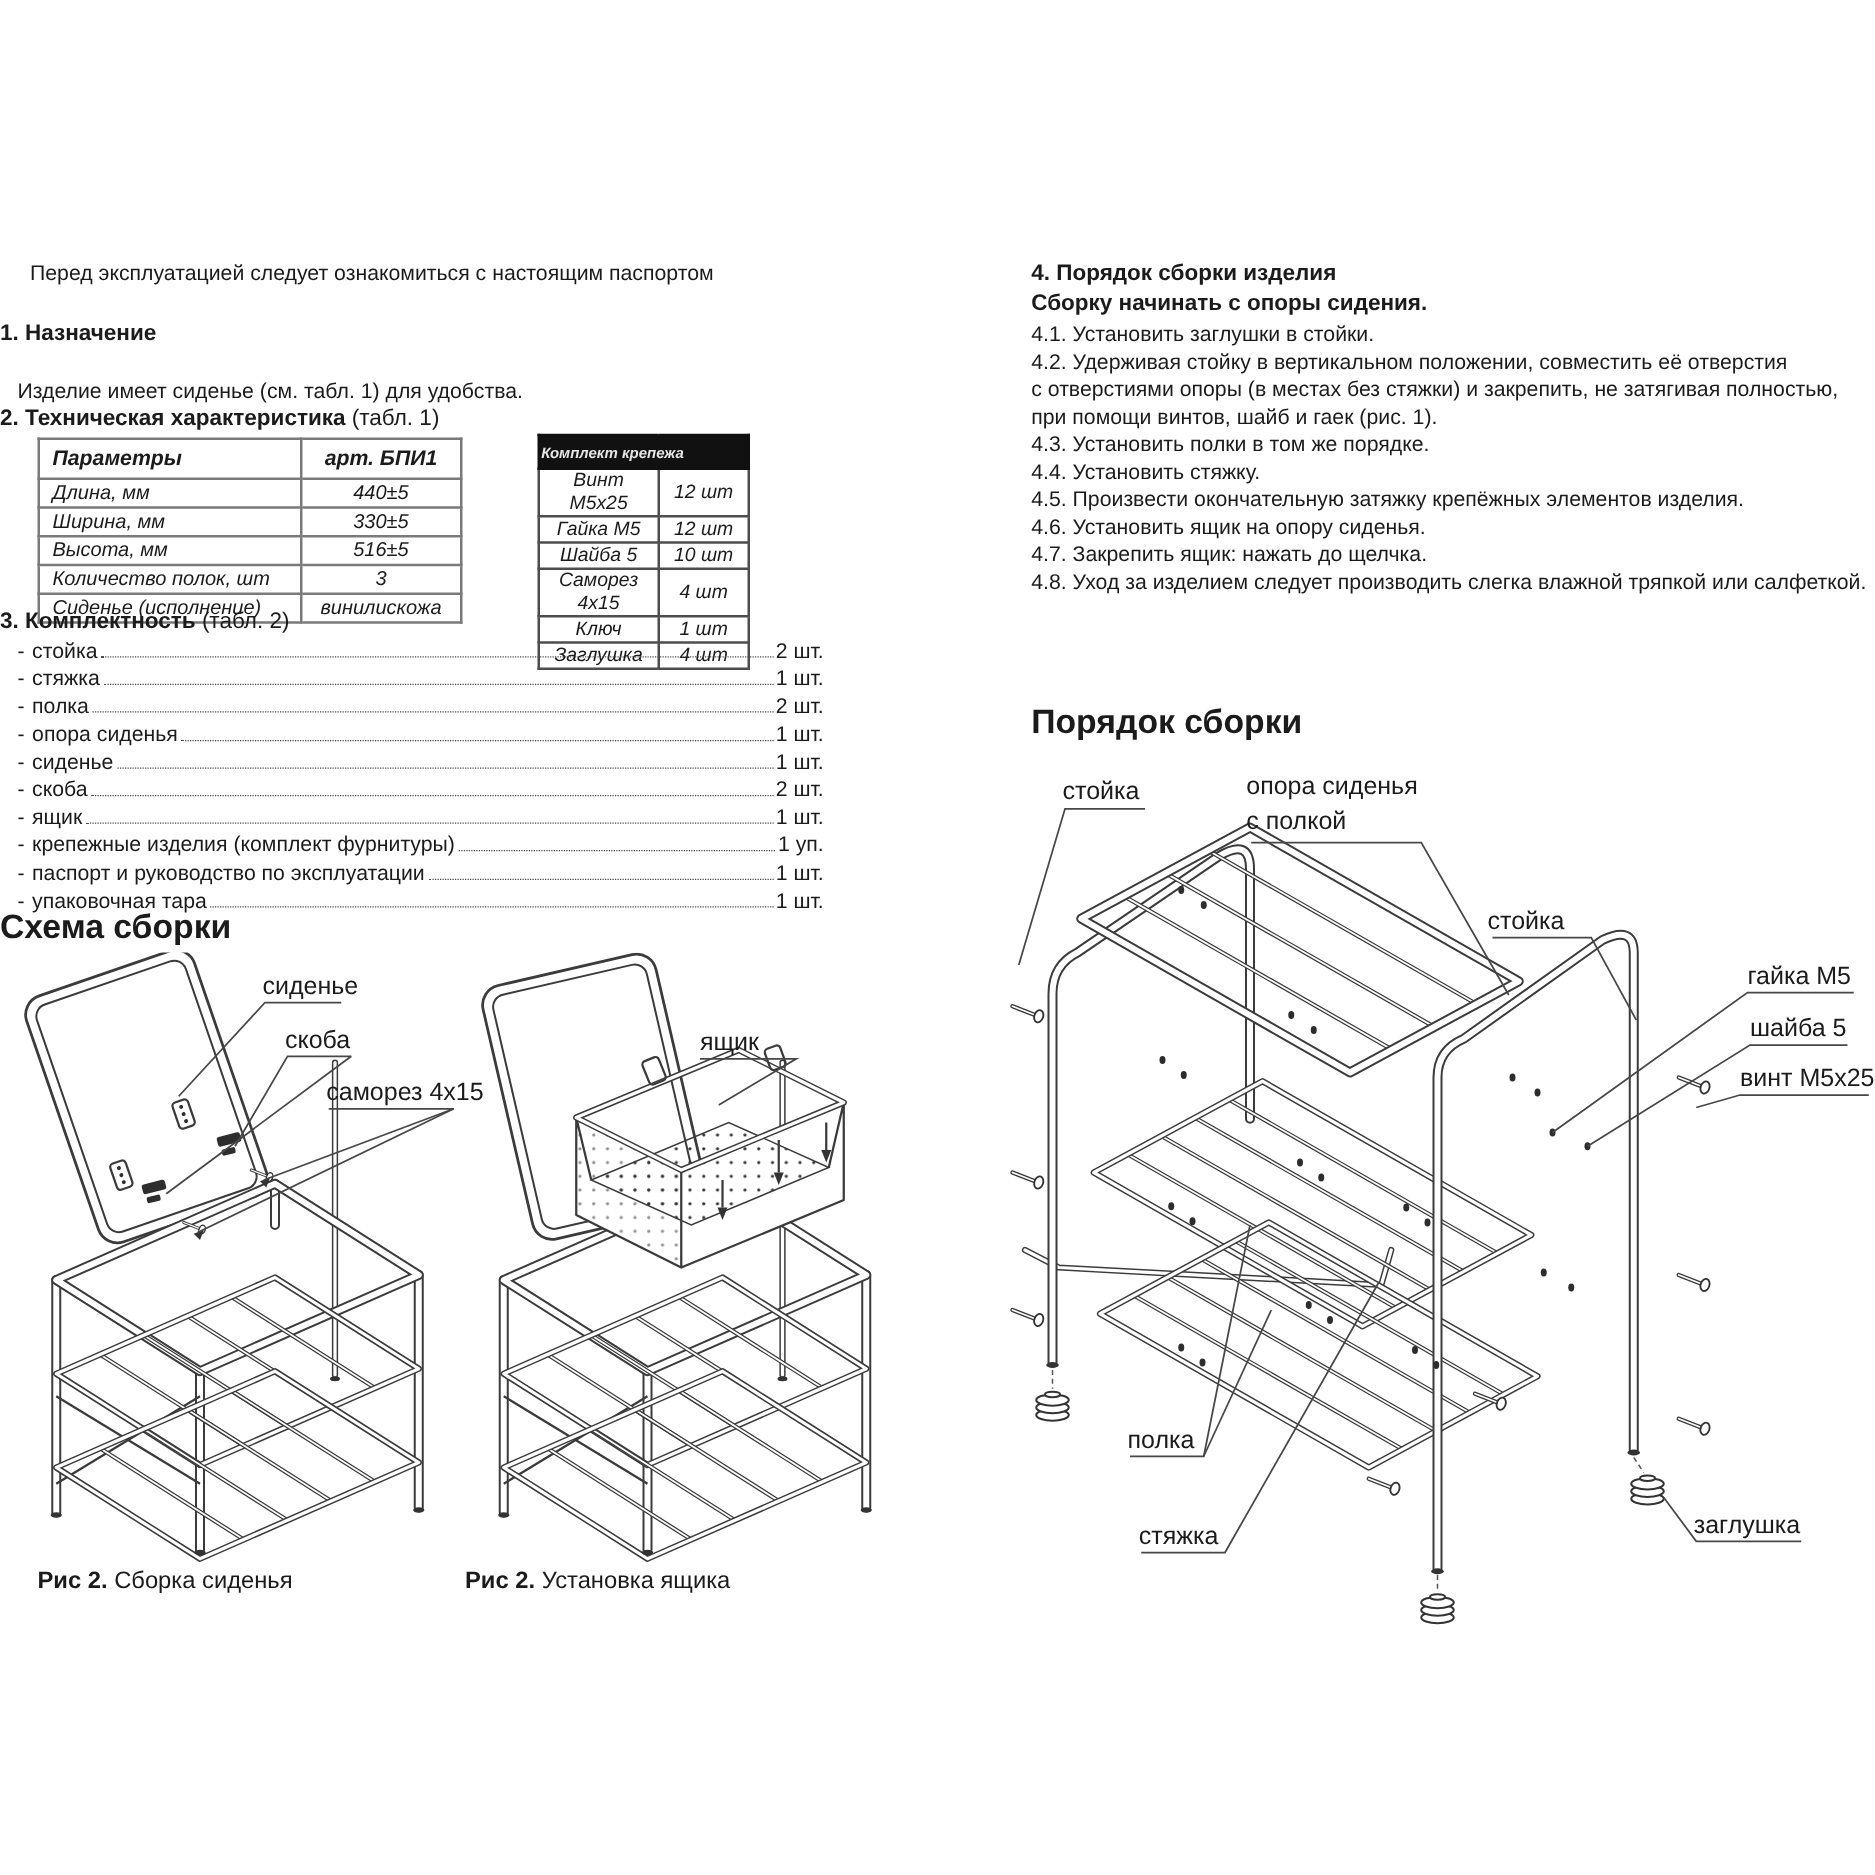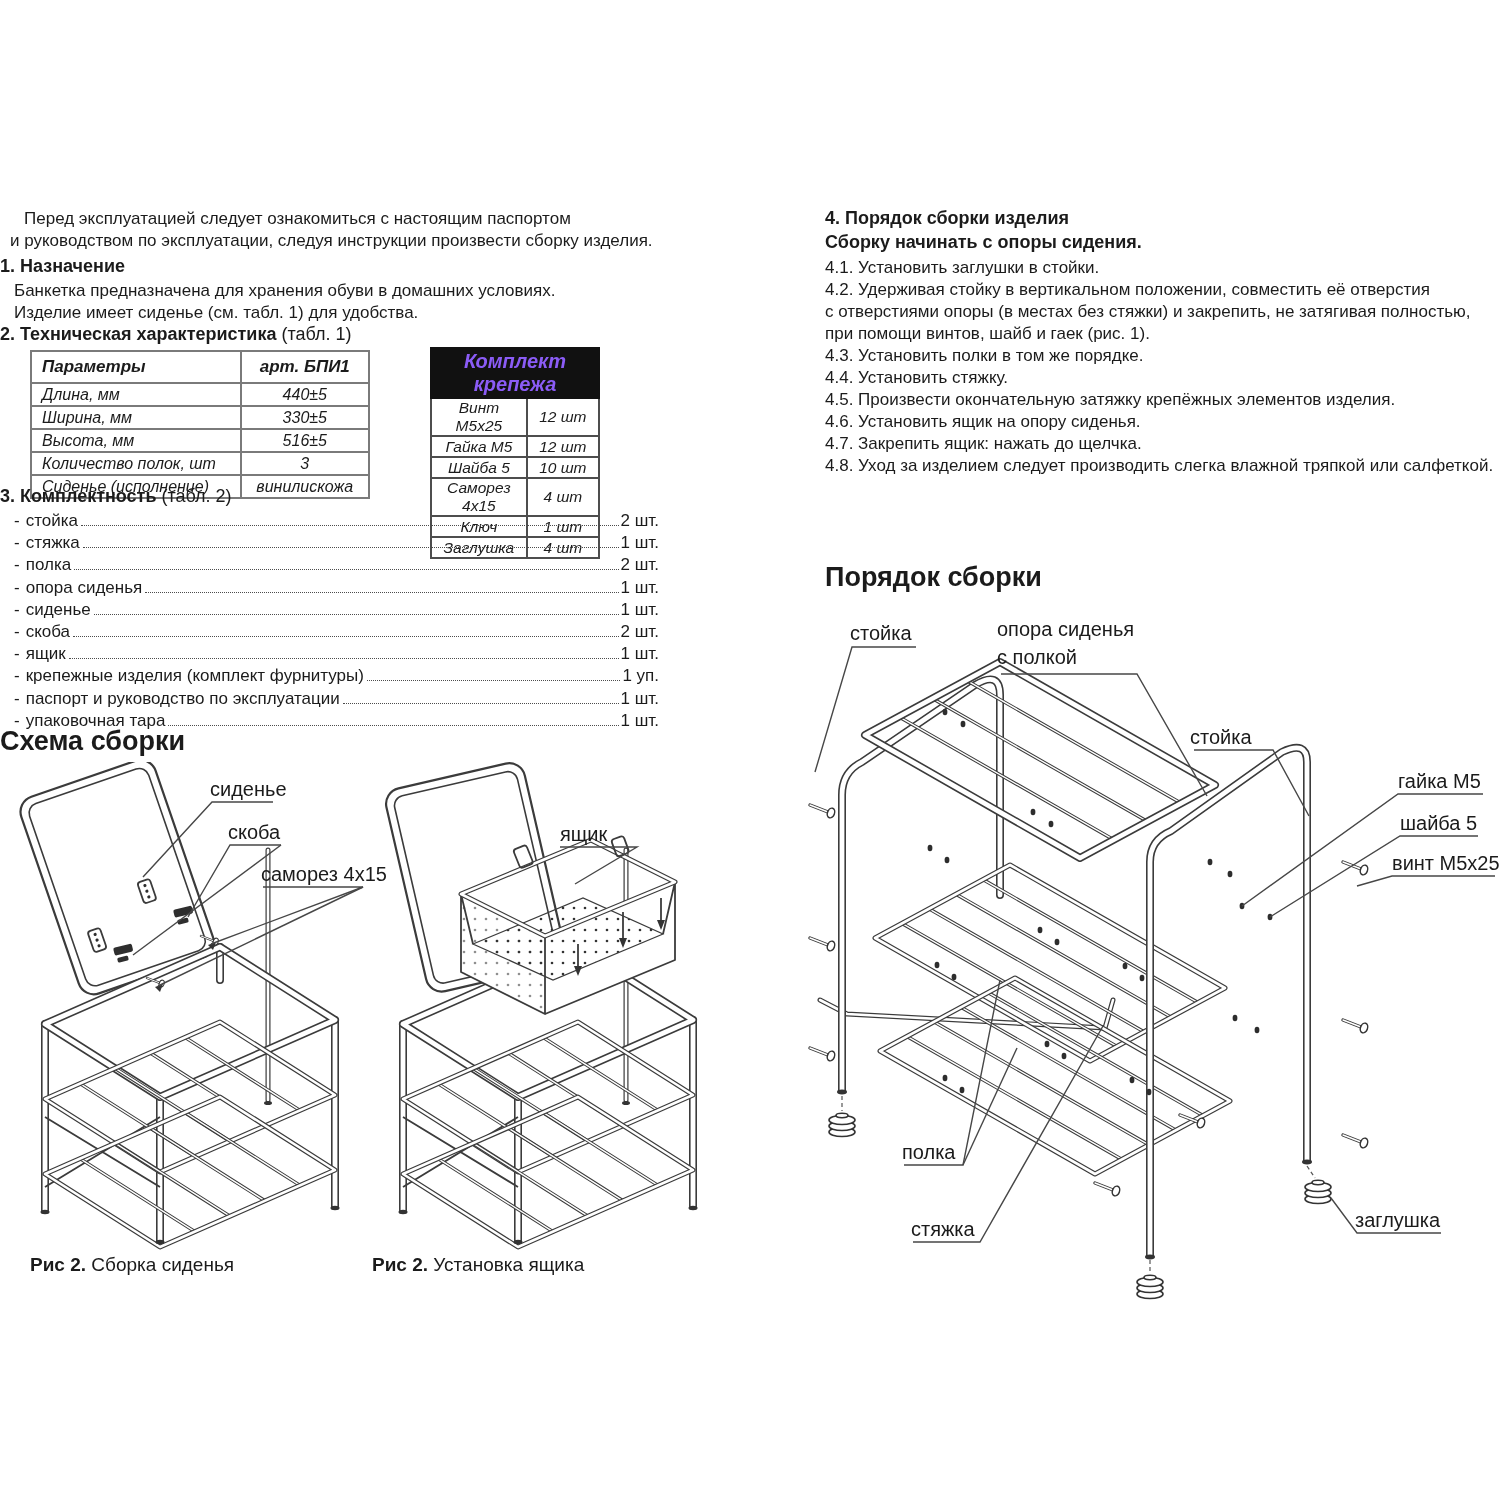--- a/index.html
+++ b/index.html
@@ -12,21 +12,21 @@
   .sec-suffix{font-weight:normal;}
   .h-big{font-size:27px;font-weight:bold;white-space:nowrap;}
   
   table{border-collapse:collapse;}
   .params-table{width:340px;font-size:16px;font-style:italic;}
   .params-table td,.params-table th{border:2px solid #7a7a7a;padding:0 10px;height:21px;}
   .params-table th{font-size:17px;height:30px;text-align:left;}
   .params-table th.c,.params-table td.c{text-align:center;margin-left:32px;}
   
   .hw-table{width:170px;font-size:15.5px;font-style:italic;}
-  .hw-table th{background:#111;color:#8b5cf6;border:2px solid #111;height:23px;font-size:20px;text-align:center;}
+  .hw-table th{background:#111;color:#e5e5e5;border:2px solid #111;height:23px;font-size:12px;text-align:left;}
   .hw-table td{border:2px solid #4d4d4d;text-align:center;height:19px;padding:0 2px;}
   
   .pack-list{width:645px;font-size:17px;}
   .pack-row{display:flex;align-items:baseline;height:22.2px;}
   .pack-label{white-space:nowrap;}
   .pack-dots{flex:1;border-bottom:1.6px dotted #4c4c4c;margin:0 2px 4px 3px;min-width:10px;}
   .pack-qty{white-space:nowrap;}
   
   .fig-label{position:absolute;font-size:20px;white-space:nowrap;color:#1b1b1b;}
   .fig-cap{position:absolute;font-size:19px;white-space:nowrap;}
@@ -49,24 +49,22 @@
   .seat-o{fill:#fff;stroke:#3b3b3b;stroke-width:2.2;}
   .seat-i{fill:none;stroke:#3b3b3b;stroke-width:1.6;}
   .cap-shape{fill:#fff;stroke:#333;stroke-width:1.6;}
 </style>
 </head>
 <body>
 
 <div class="page">
 
   <div class="abs body-txt nowrap" style="left:24px;top:208px;">Перед эксплуатацией следует ознакомиться с настоящим паспортом</div>
-  <div class="abs body-txt nowrap" style="left:10px;top:230px;">и руководством по эксплуатации, следуя инструкции произвести сборку изделия.</div>
 
   <div class="abs sec-title" style="left:0px;top:256px;">1. Назначение</div>
-  <div class="abs body-txt nowrap" style="left:14px;top:280px;">Банкетка предназначена для хранения обуви в домашних условиях.</div>
   <div class="abs body-txt nowrap" style="left:14px;top:302px;">Изделие имеет сиденье (см. табл. 1) для удобства.</div>
 
   <div class="abs sec-title" style="left:0px;top:324px;">
     <span>2. Техническая характеристика</span><span class="sec-suffix"> (табл. 1)</span>
   </div>
 
   <table class="abs params-table" style="left:30px;top:350px;">
     <thead>
       <tr>
         <th style="width:62%;">Параметры</th>

